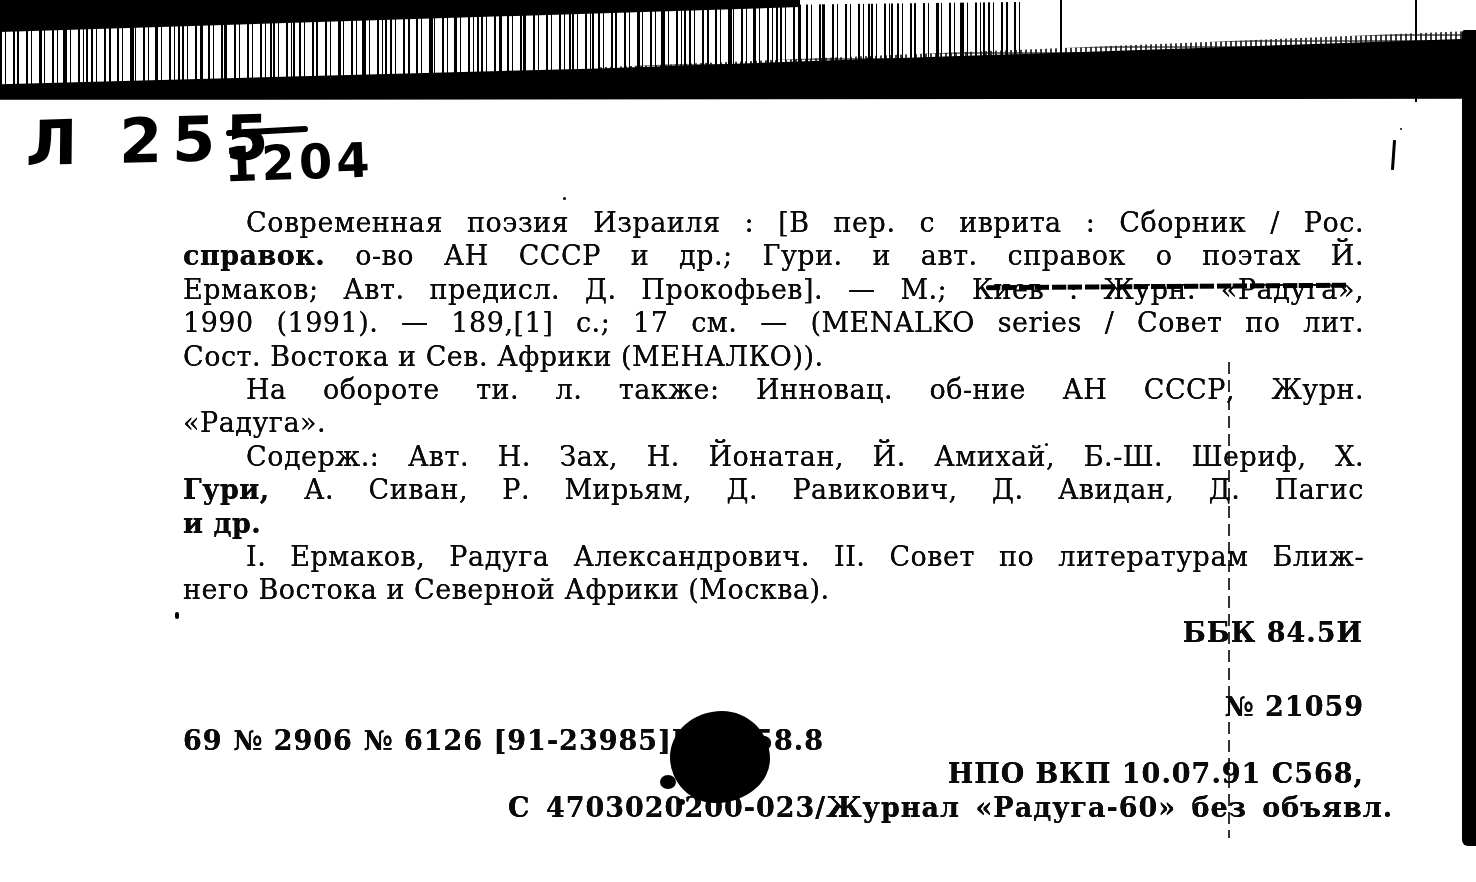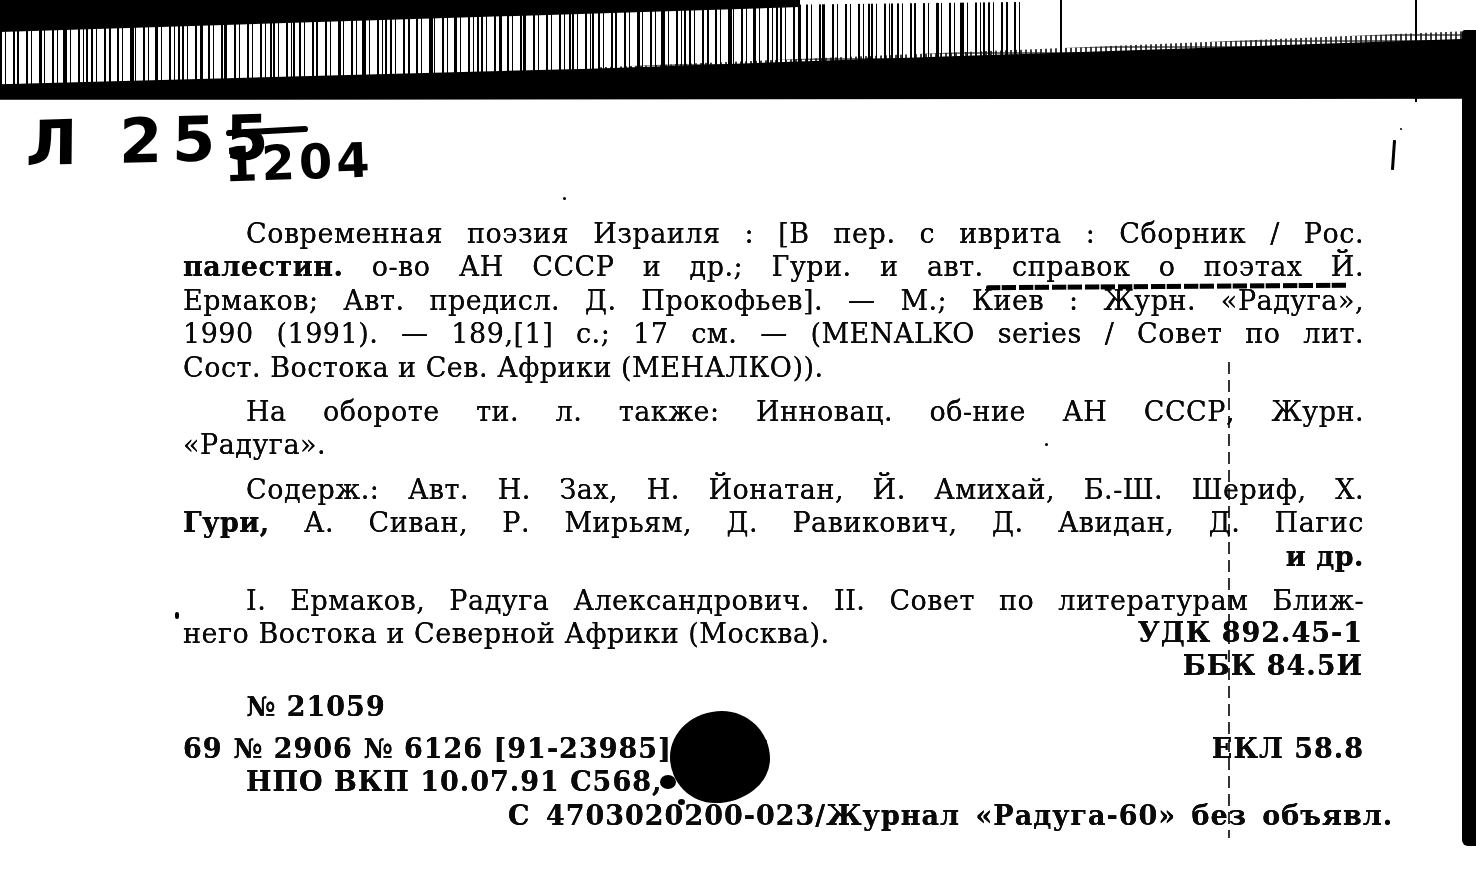--- a/index.html
+++ b/index.html
@@ -62,36 +62,36 @@
     transform:rotate(-2deg);
   }
   
   .doc{
     position:absolute; left:183px; top:206px; width:1181px;
     font-size:27px; line-height:33.4px; letter-spacing:.5px;
     text-shadow:0 0 .4px #000;
   }
   .ln{white-space:nowrap;}
   .just{white-space:normal; text-align:justify; text-align-last:justify; text-justify:inter-word;}
-  .ind{padding-left:63px;margin-top:11px;}
-  .inked{font-weight:bold;text-align:right;}
+  .ind{padding-left:63px;}
+  .inked{font-weight:bold;}
   .udk{
     position:absolute; left:183px; top:616px; width:1180px; text-align:right;
     font-size:27px; line-height:33.4px; font-weight:bold; letter-spacing:1px;
     text-shadow:0 0 .4px #000;
   }
   
   .catalog{
     position:absolute; left:183px; top:690px; width:1181px;
     font-size:27px; line-height:33.6px; font-weight:bold; letter-spacing:1px;
     text-shadow:0 0 .4px #000;
   }
   .cat-row{white-space:nowrap;}
-  .cat-ind{padding-left:63px;}
-  .cat-flex{display:flex; justify-content:space-between;margin-top:8px;}
+  .cat-ind{padding-left:63px;text-align:right;}
+  .cat-flex{display:flex; }
   .cat-last{padding-left:325px; word-spacing:5px;}
   .frag{position:absolute; left:752px; top:729px; font-size:27px; font-weight:bold;}
   
   .scratch{
     position:absolute; left:986px; top:284px; width:362px; height:5px;
     transform:rotate(-.4deg); border-radius:2px;
     background:repeating-linear-gradient(90deg,#000 0 14px, rgba(0,0,0,.3) 14px 16px, #000 16px 30px, transparent 30px 33px);
   }
   .blob{
     position:absolute; left:670px; top:711px; width:100px; height:92px; background:#000;
@@ -122,35 +122,34 @@
   <div class="sp sp6"></div>
 
   <div class="hw">
     <span class="hw-prefix">Л 255</span>
     <span class="hw-bar"></span>
     <span class="hw-denom">1204</span>
   </div>
 
   <div class="doc">
     <div class="ln just ind">Современная поэзия Израиля : [В пер. с иврита : Сборник / Рос.</div>
-    <div class="ln just"><span class="inked">палестин.</span> <span>о-во АН СССР и др.; Гури. и авт. справок о поэтах Й.</span></div>
+    <div class="ln just"><span class="inked">справок.</span> <span>о-во АН СССР и др.; Гури. и авт. справок о поэтах Й.</span></div>
     <div class="ln just">Ермаков; Авт. предисл. Д. Прокофьев]. — М.; Киев : Журн. «Радуга»,</div>
     <div class="ln just">1990 (1991). — 189,[1] с.; 17 см. — (MENALKO series / Совет по лит.</div>
     <div class="ln">Сост. Востока и Сев. Африки (МЕНАЛКО)).</div>
     <div class="ln just ind">На обороте ти. л. также: Инновац. об-ние АН СССР, Журн.</div>
     <div class="ln">«Радуга».</div>
     <div class="ln just ind">Содерж.: Авт. Н. Зах, Н. Йонатан, Й. Амихай, Б.-Ш. Шериф, Х.</div>
     <div class="ln just"><span class="inked">Гури,</span> <span>А. Сиван, Р. Мирьям, Д. Равикович, Д. Авидан, Д. Пагис</span></div>
     <div class="ln inked">и др.</div>
     <div class="ln just ind">I. Ермаков, Радуга Александрович. II. Совет по литературам Ближ-</div>
     <div class="ln">него Востока и Северной Африки (Москва).</div>
   </div>
 
   <div class="udk">
-    <div>УДК 892.45-1</div>
     <div>ББК 84.5И</div>
   </div>
 
   <div class="catalog">
     <div class="cat-row cat-ind">№ 21059</div>
     <div class="cat-row cat-flex">
       <span>69 № 2906 № 6126 [91-23985]</span>
       <span>ЕКЛ 58.8</span>
     </div>
     <div class="cat-row cat-ind">НПО ВКП 10.07.91 С568,</div>

